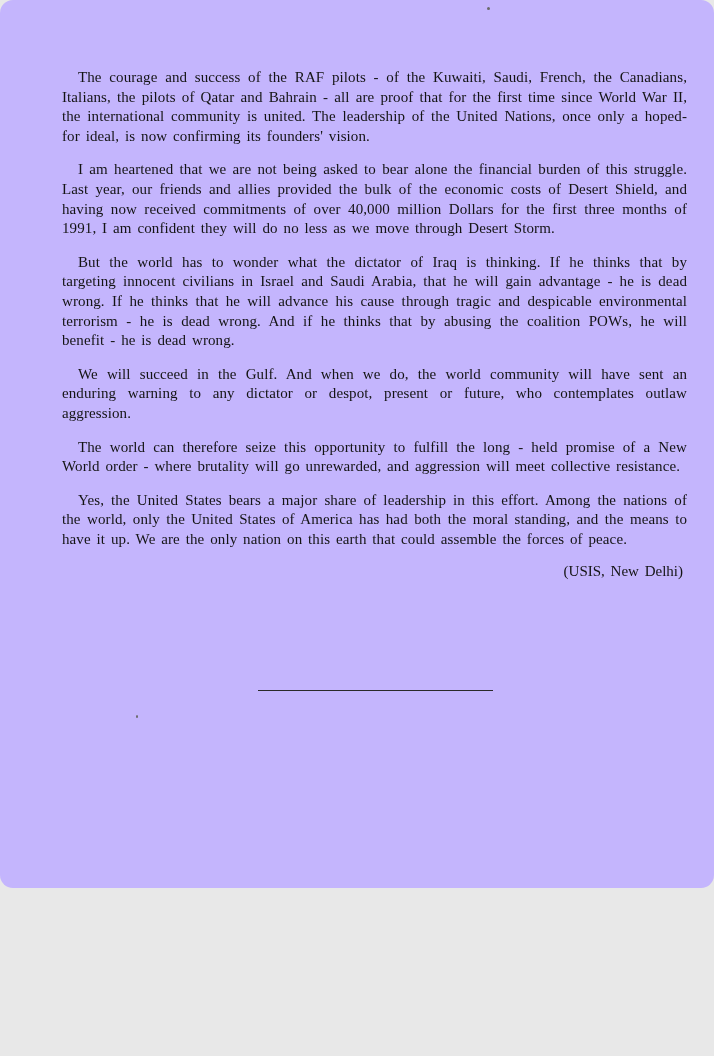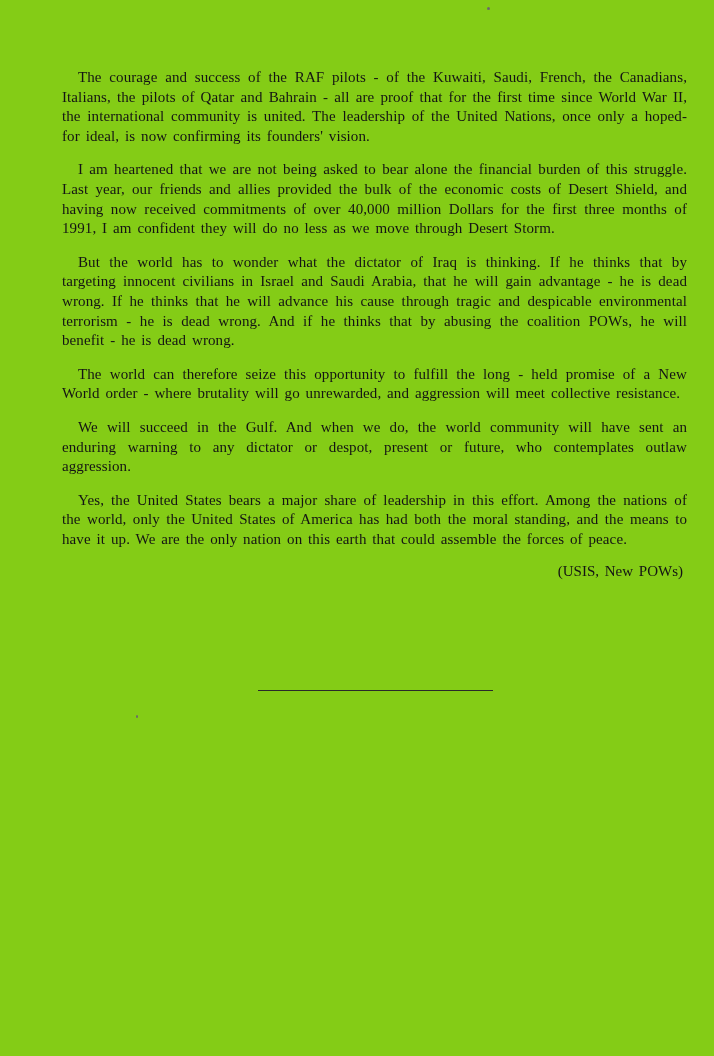--- a/index.html
+++ b/index.html
@@ -3,28 +3,29 @@
 <meta charset="utf-8">
 <style>
   html, body {
     margin: 0;
     padding: 0;
     background: #e8e8e8;
   }
   .page {
     position: relative;
     width: 714px;
-    height: 1056px;
+    height: 888px;
     margin: 0 auto;
-    background: #84cc16;
+    background: #c4b5fd;
     font-family: "Liberation Serif", serif;
     color: #141414;
     box-sizing: border-box;
     padding: 68px 27px 0 62px;
     overflow: hidden;
+    border-radius: 13px;
   }
   .body-text p {
     margin: 0 0 14px 0;
     font-size: 15px;
     line-height: 19.6px;
     text-align: justify;
     text-indent: 16px;
     word-spacing: 2px;
     letter-spacing: 0.1px;
   }
@@ -54,23 +55,23 @@
 </head>
 <body>
 
 <div class="page">
   <div class="speck speck-top"></div>
 
   <div class="body-text">
     <p>The courage  and success of the RAF pilots - of the Kuwaiti, Saudi, French, the Canadians, Italians,  the   pilots of Qatar and Bahrain - all are proof that for the first time since World War II,  the  international  community   is united. The leadership of the United Nations, once only a hoped-for ideal, is now confirming its founders' vision.</p>
     <p>I  am  heartened  that  we  are  not  being  asked  to  bear  alone  the financial burden of this struggle.  Last  year,  our   friends and allies provided the bulk of the economic costs of Desert Shield,  and  having  now  received  commitments  of  over 40,000 million Dollars for the first three months of 1991, I am confident they will do no less as we move through Desert Storm.</p>
     <p>But  the  world  has  to  wonder  what  the  dictator  of  Iraq  is thinking. If he thinks that by targeting  innocent civilians in Israel and Saudi Arabia, that he will gain advantage - he is dead wrong.  If  he  thinks  that  he  will  advance  his  cause  through tragic and despicable environmental  terrorism  -  he  is  dead  wrong.  And if he thinks that by abusing the coalition POWs, he will benefit - he is dead wrong.</p>
+    <p>We  will  succeed  in  the  Gulf.  And  when  we do, the world community will have sent an enduring  warning  to  any  dictator  or  despot,  present  or  future,  who  contemplates outlaw aggression.</p>
     <p>The  world  can  therefore  seize  this opportunity to fulfill the long - held promise of a New World  order  -  where  brutality  will  go unrewarded, and aggression will meet collective resistance.</p>
-    <p>We  will  succeed  in  the  Gulf.  And  when  we do, the world community will have sent an enduring  warning  to  any  dictator  or  despot,  present  or  future,  who  contemplates outlaw aggression.</p>
     <p>Yes,  the United States bears a major share of leadership in this effort. Among the nations of the  world,   only the United States of America has had both the moral standing, and the means to have it up. We are the only nation on this earth that could assemble the forces of peace.</p>
   </div>
 
-  <div class="attribution">(USIS, New POWs)</div>
+  <div class="attribution">(USIS, New Delhi)</div>
 
   <div class="signature-rule"></div>
 
   <div class="speck speck-left"></div>
 </div>
 
 </body></html>

